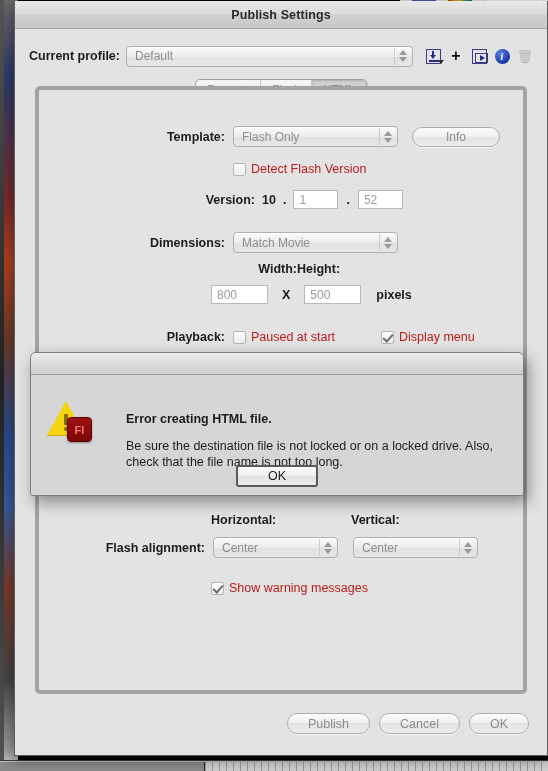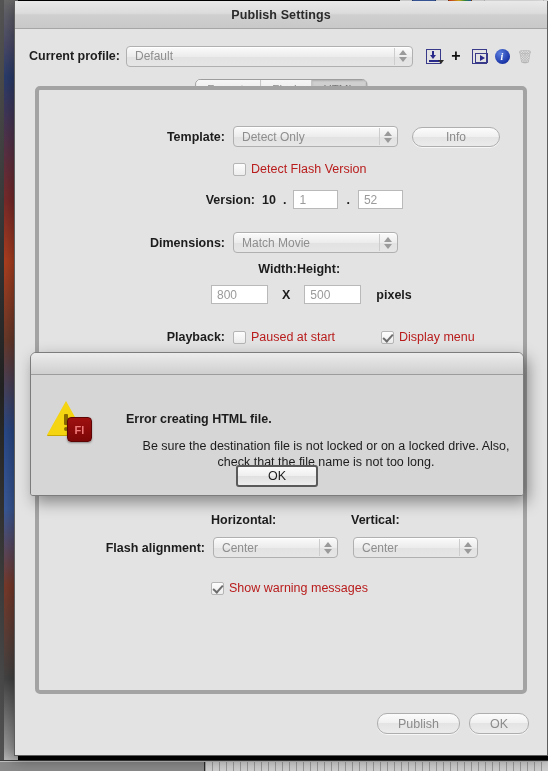--- a/index.html
+++ b/index.html
@@ -257,21 +257,20 @@
   
   #error-dialog {
     position: absolute;
     left: 30px; top: 352px; width: 494px; height: 144px;
     background: #d6d6d6;
     border: 1px solid #7c7c7c;
     border-radius: 6px 6px 3px 3px;
     box-shadow: 4px 6px 16px rgba(0,0,0,0.42);
     box-sizing: border-box;
     overflow: hidden;
-    text-align: center;
   }
   #error-dialog .ebar {
     height: 21px;
     background: linear-gradient(180deg,#ececec 0%,#dcdcdc 55%,#cfcfcf 100%);
     border-bottom: 1px solid #9c9c9c;
   }
   #error-dialog .ebody {
     position: relative; height: 122px;
     background: #d6d6d6;
   }
@@ -394,21 +393,21 @@
       <div class="tab">Flash</div>
       <div class="tab active">HTML</div>
     </div>
   </div>
 
   <div class="panel">
 
     <div class="field-row" style="left:0; top:36px; width:100%;">
       <span class="rlabel" style="width:186px;">Template:</span>
       <div class="popup" style="width:165px; margin-left:8px;">
-        <span class="ptext">Detect Only</span>
+        <span class="ptext">Flash Only</span>
         <span class="stepper">
             <span class="up"></span>
             <span class="down"></span>
           </span>
       </div>
       <div class="pill" style="margin-left:14px; width:88px;">Info</div>
     </div>
 
     <div class="field-row cbrow" style="left:194px; top:72px;">
       <span class="cbox"></span>
@@ -496,20 +495,21 @@
     <div class="field-row cbrow" style="left:172px; top:491px;justify-content:center;">
       <span class="cbox checked"></span>
       <span class="cblabel">Show warning messages</span>
     </div>
 
   </div>
 
   <div class="bottombar">
     <div class="btns">
       <div class="pill">Publish</div>
+      <div class="pill">Cancel</div>
       <div class="pill">OK</div>
     </div>
   </div>
 
 </div>
 
 <div id="error-dialog">
   <div class="ebar"></div>
   <div class="ebody">
     <div class="warn-icon">

